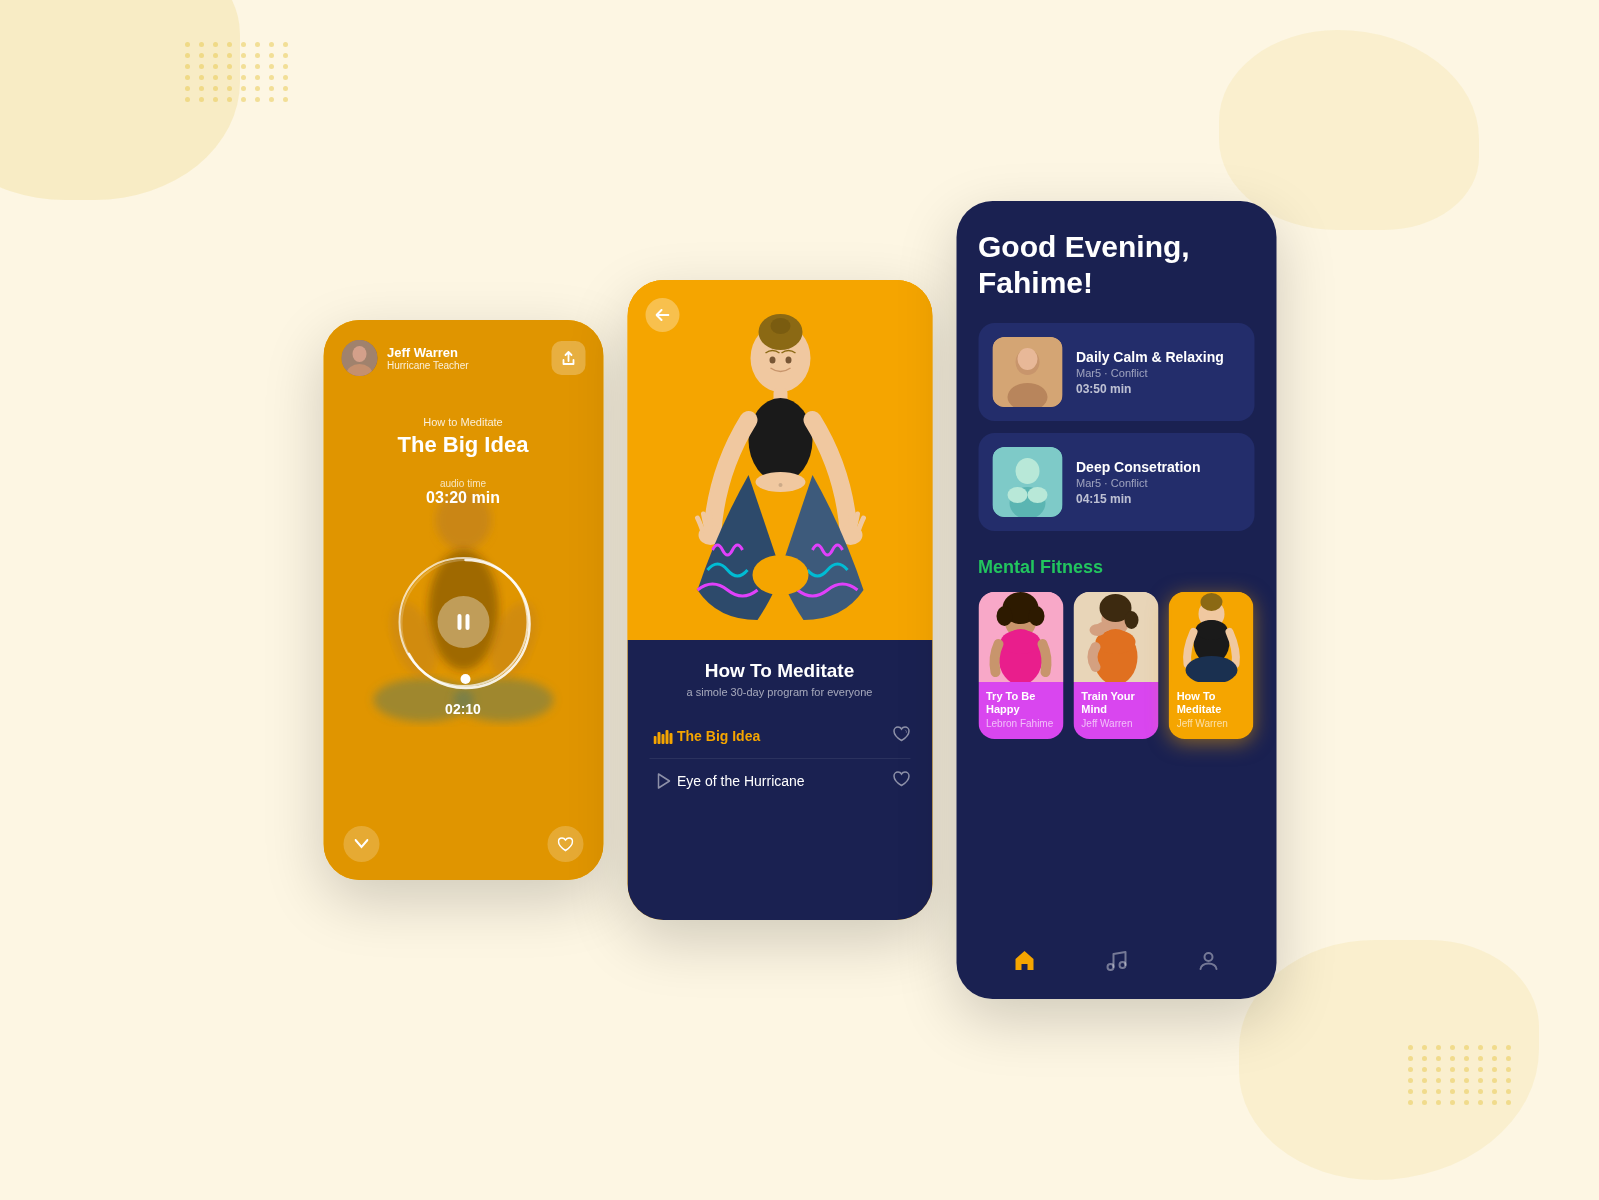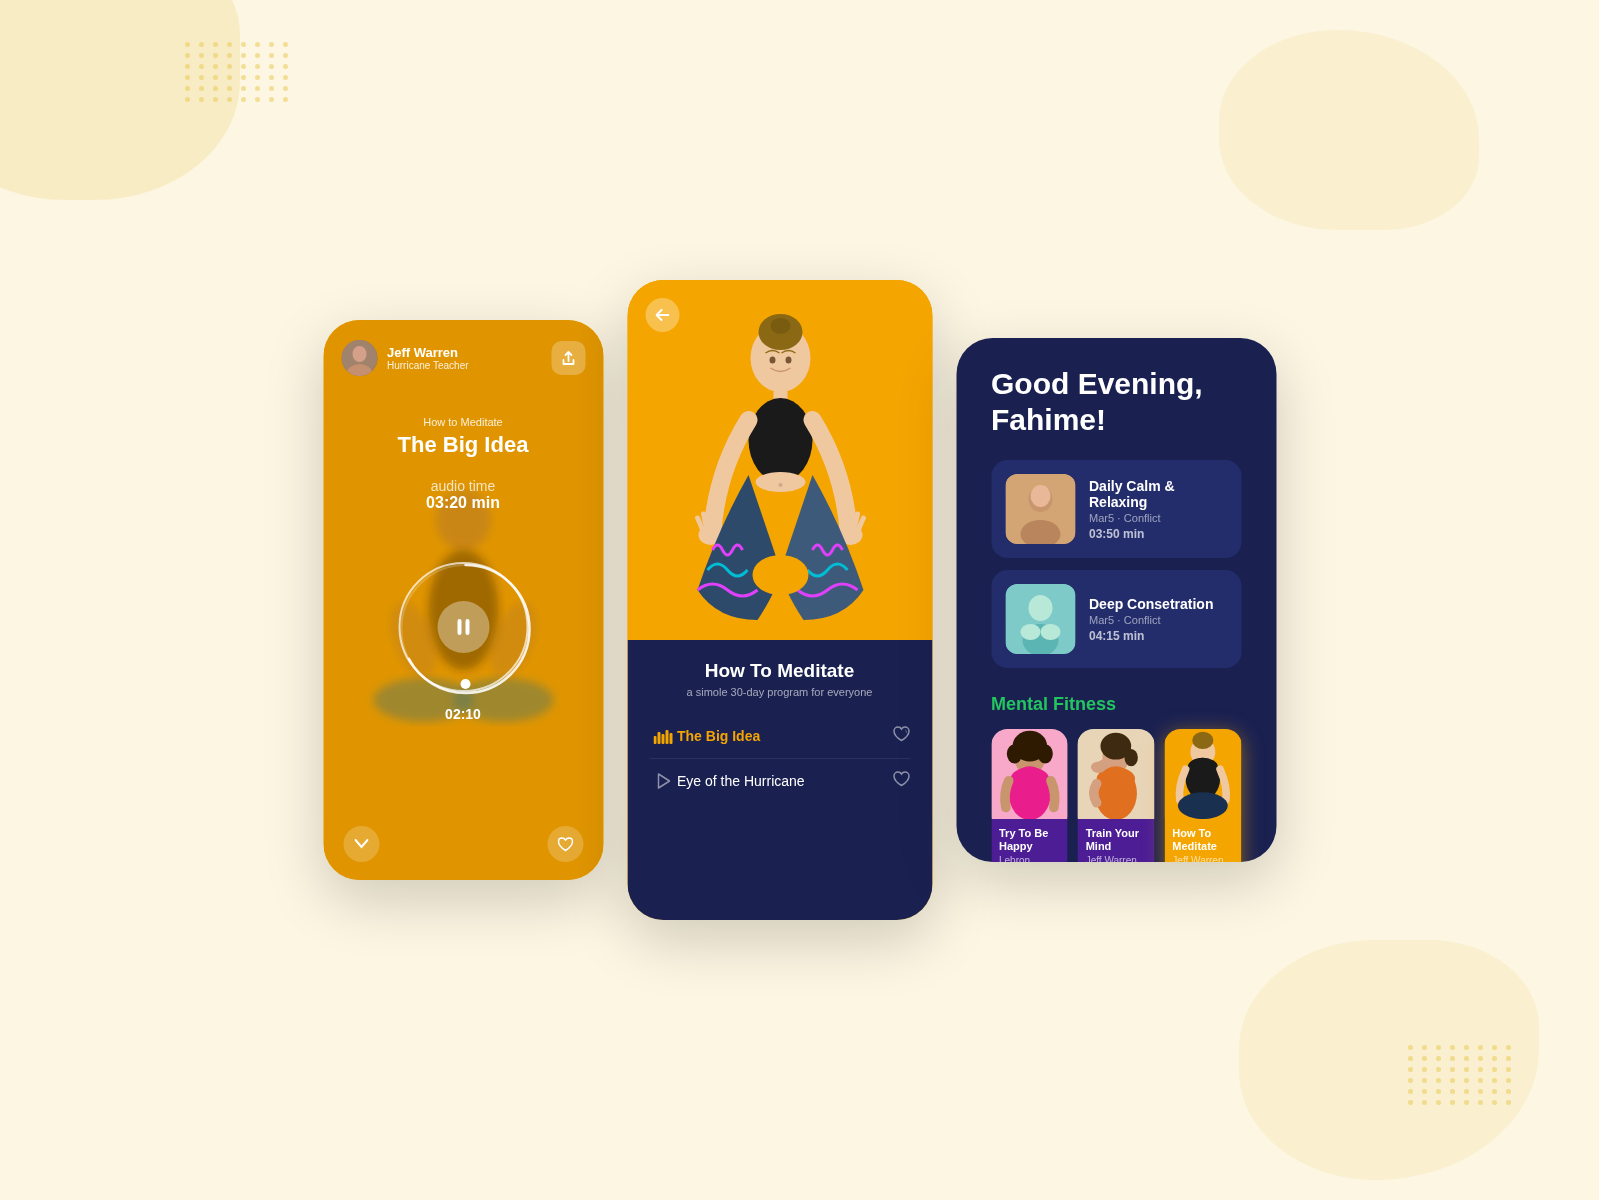--- a/index.html
+++ b/index.html
@@ -127,21 +127,21 @@
     }
 
     .audio-time {
       position: relative;
       z-index: 2;
       text-align: center;
       margin-top: 20px;
     }
 
     .audio-time .label {
-      font-size: 14px;
+      font-size: 10px;
       color: rgba(255,255,255,0.75);
     }
 
     .audio-time .time {
       font-size: 16px;
       font-weight: 700;
       color: white;
     }
 
     
@@ -320,23 +320,23 @@
     }
 
     .heart-icon {
       color: rgba(255,255,255,0.5);
       font-size: 16px;
     }
 
     
     .phone-3 {
       width: 320px;
-      height: 524px;
+      height: 798px;
       background: #1a2151;
-      padding: 28px 35px 16px;
+      padding: 28px 22px 16px;
       display: flex;
       flex-direction: column;
       gap: 0;
     }
 
     .greeting {
       font-size: 30px;
       font-weight: 900;
       color: white;
       line-height: 1.2;
@@ -424,21 +424,21 @@
       display: flex; align-items: center; justify-content: center;
       font-size: 30px;
     }
 
     .mc-pink { background: #f8a8c8; }
     .mc-beige { background: #e8d5b8; }
     .mc-yellow { background: #f5a500; }
 
     .mental-card-info {
       padding: 8px 8px 10px;
-      background: #4c1d95;
+      background: #d946ef;
     }
 
     .mc-yellow-info {
       background: #f5a500;
     }
 
     .mental-card-info .mc-title {
       font-size: 11px;
       font-weight: 700;
       color: white;

